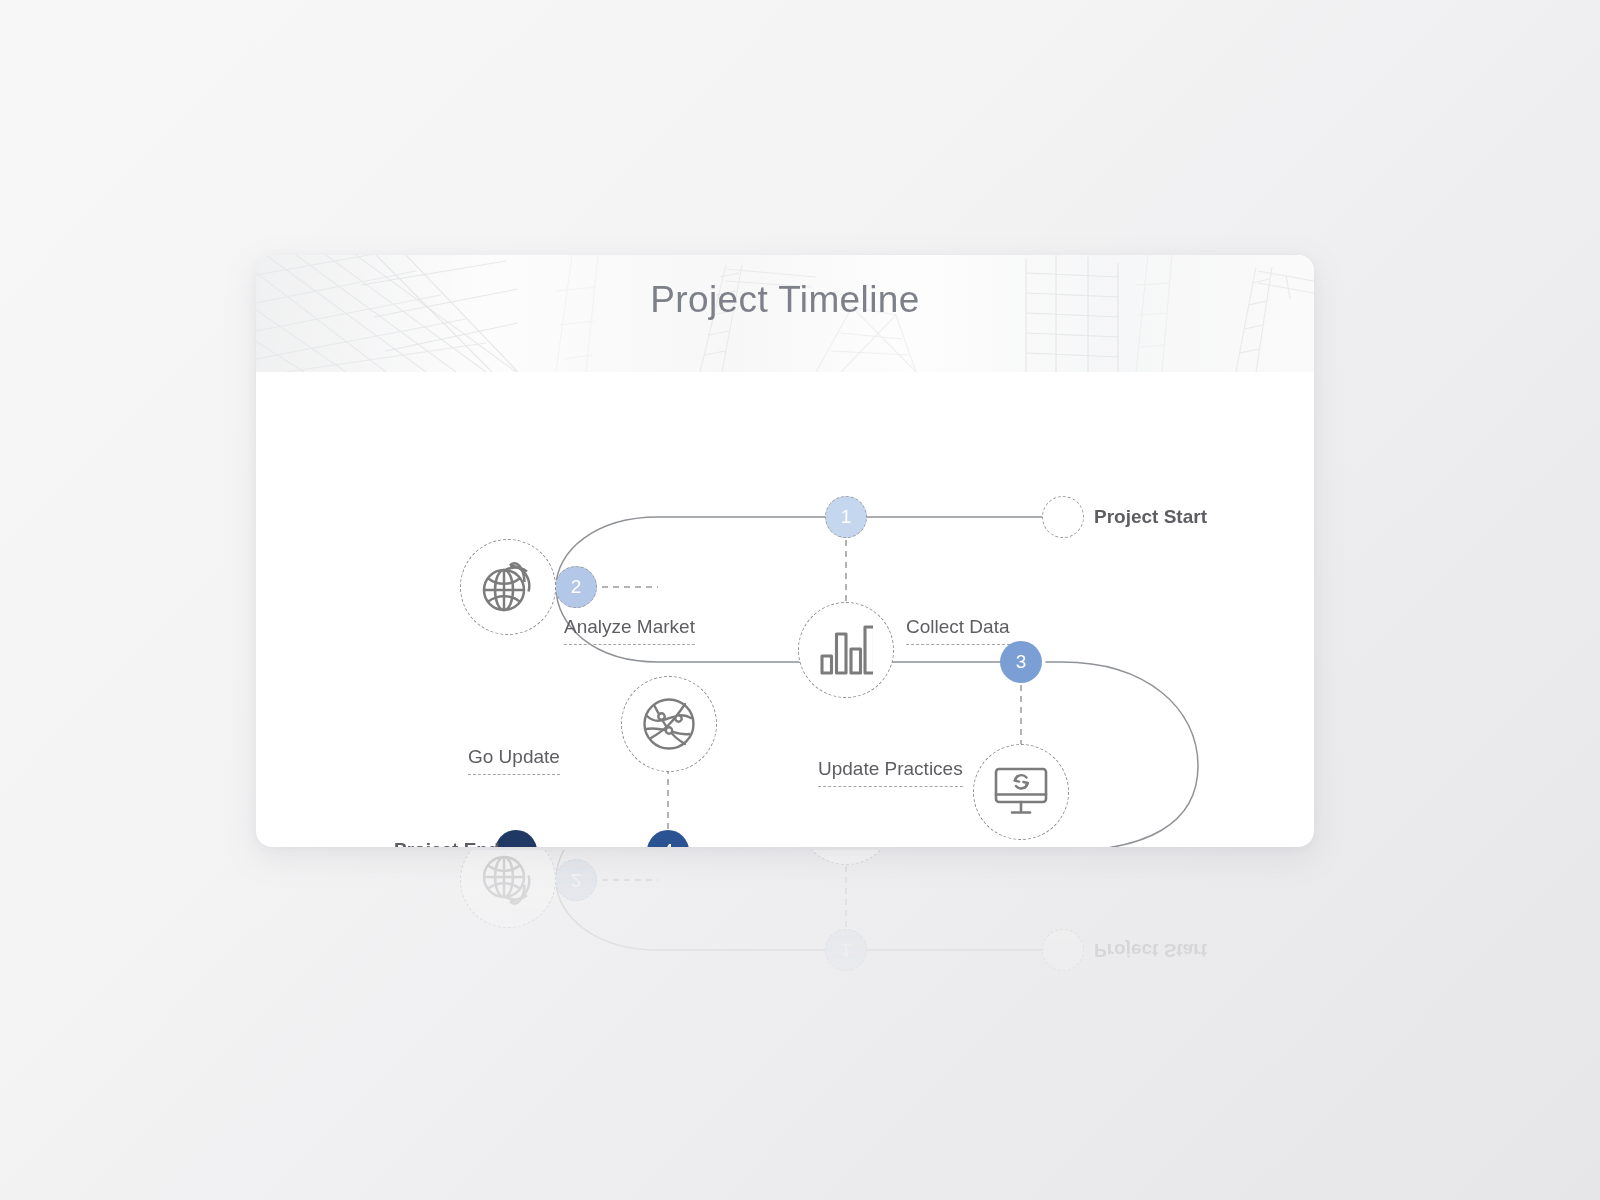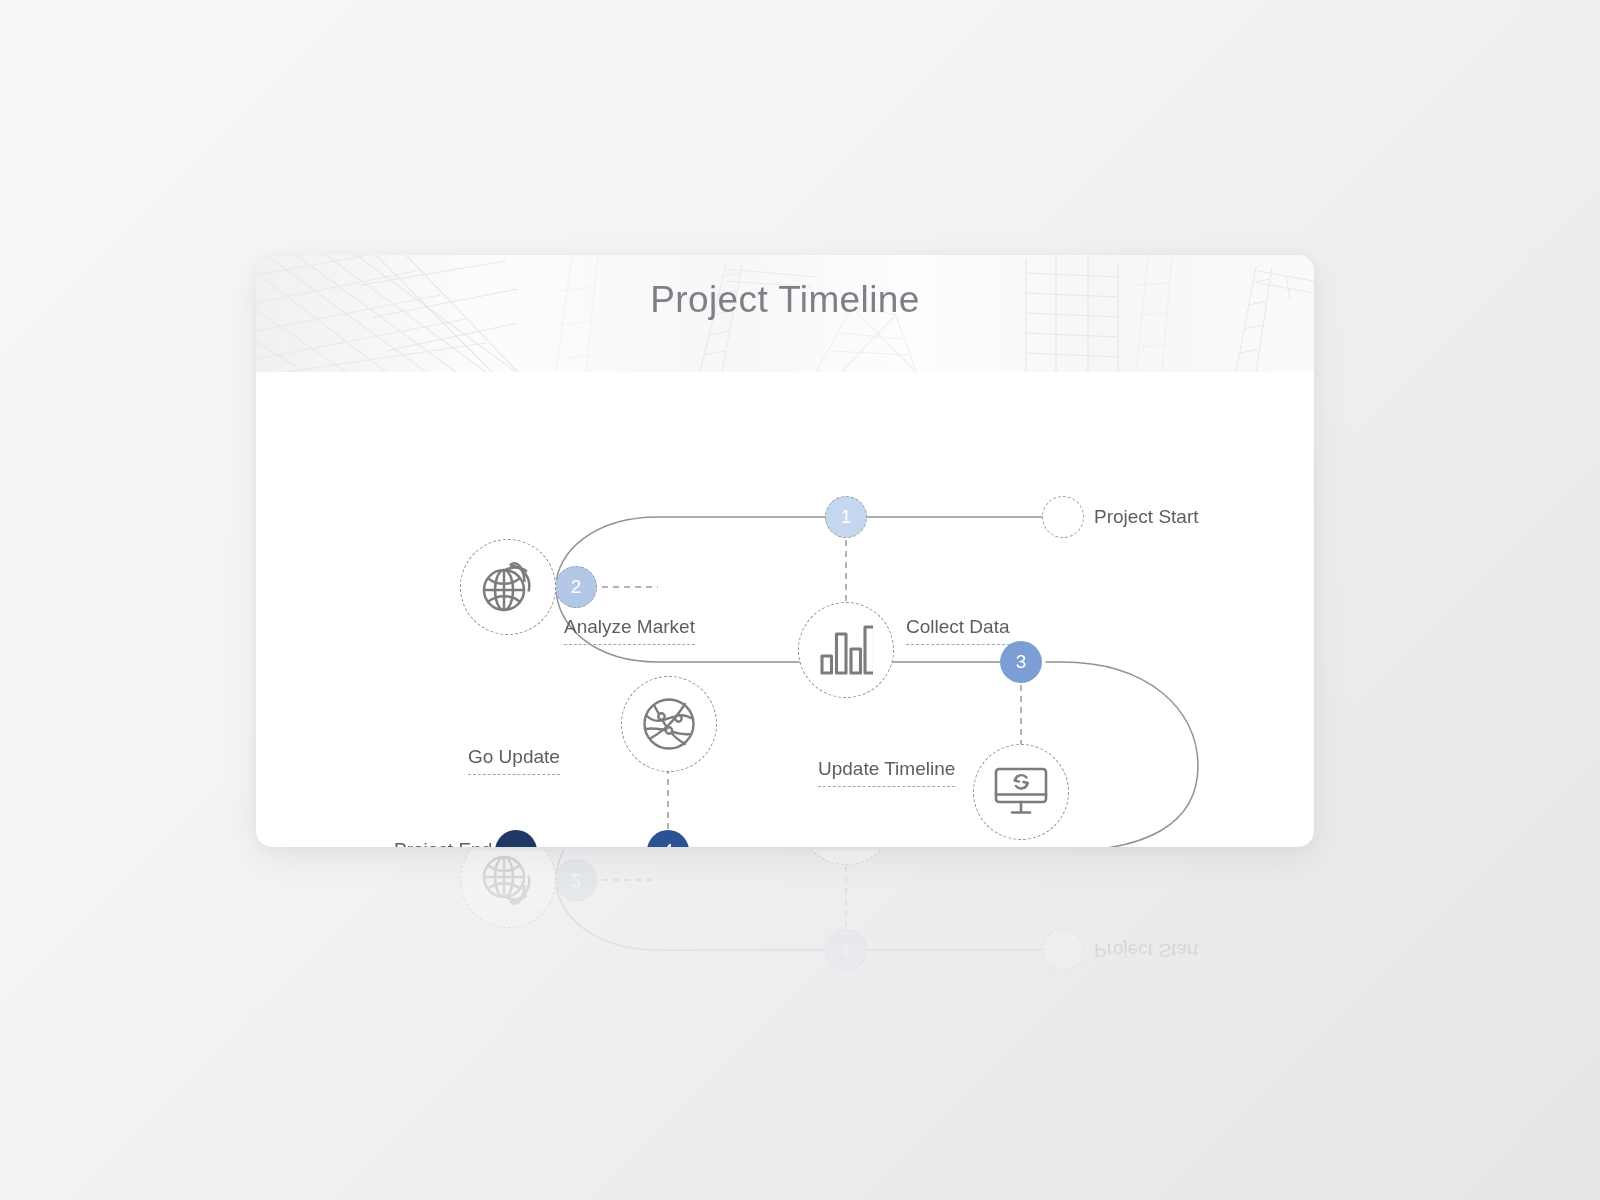--- a/index.html
+++ b/index.html
@@ -116,21 +116,21 @@
     white-space: nowrap;
     padding-bottom: 5px;
     border-bottom: 1.4px dashed #a5a5a5;
     line-height: 24px;
     text-align: center;
   }
   .end-label {
     position: absolute;
     font-family: "Liberation Sans", sans-serif;
     font-size: 19px;
-    font-weight: 400;
+    font-weight: 700;
     color: #5e5e62;
     white-space: nowrap;
     line-height: 24px;
   }
 
   
   .reflection {
     position: absolute;
     left: 256px;
     top: 838px;
@@ -335,21 +335,21 @@
           <line x1="3" y1="28.5" x2="53" y2="28.5"></line>
           <line x1="28" y1="36" x2="28" y2="45"></line>
           <line x1="19" y1="46.5" x2="37" y2="46.5"></line>
 
           <path d="M22 14.2 A6.6 6.6 0 0 1 33.5 11.6" stroke-width="2.4"></path>
           <path d="M34.5 17.4 A6.6 6.6 0 0 1 23 20" stroke-width="2.4"></path>
           <path d="M24.3 10.2 L21.6 14.6 L26.1 15.6" stroke-width="2.4"></path>
           <path d="M32.2 21.4 L34.9 17 L30.4 16" stroke-width="2.4"></path>
         </svg>
       </div>
-      <div class="step-label" style="left:562px; top:385px;">Update Timeline</div>
+      <div class="step-label" style="left:562px; top:385px;">Update Practices</div>
 
       <div class="node" id="node-4" style="left:391px; top:458px; width:42px; height:42px; background:#2b5394;">
         <span>4</span>
       </div>
 
       <div class="icon-bubble" style="left:365px; top:304px;">
         <svg width="56" height="56" viewBox="0 0 56 56" fill="none" stroke="#7c7c7c" stroke-width="2.4" stroke-linecap="round">
           <circle cx="28" cy="28" r="24.5"></circle>
           <path d="M6 20 C20 34 34 12 50 22"></path>
           <path d="M13 9 C24 30 30 40 44 48"></path>

